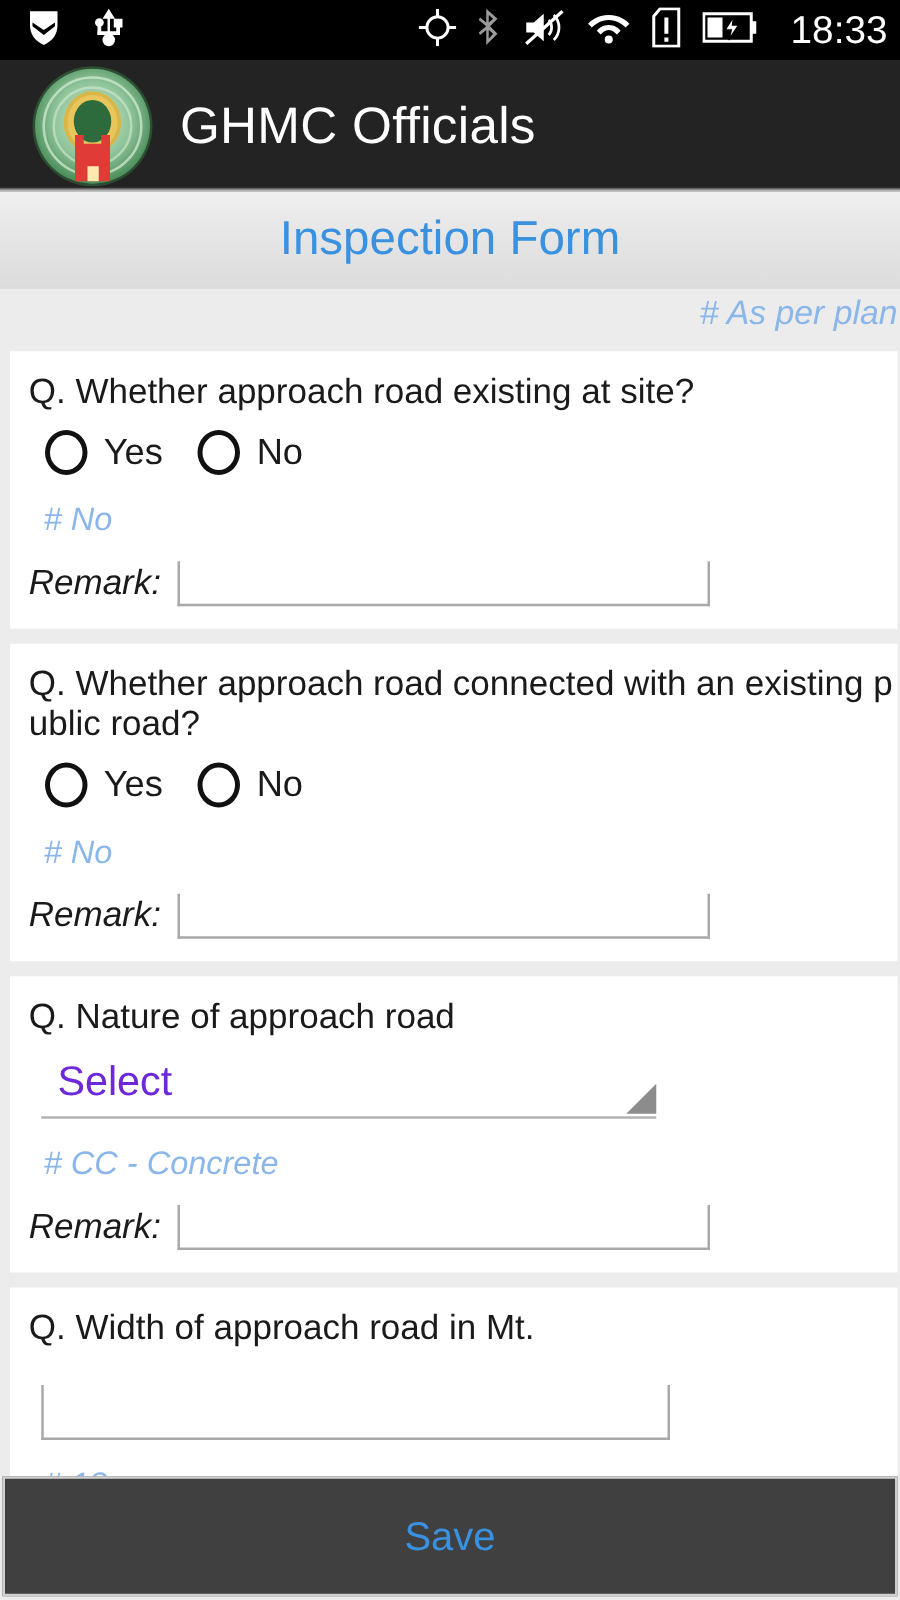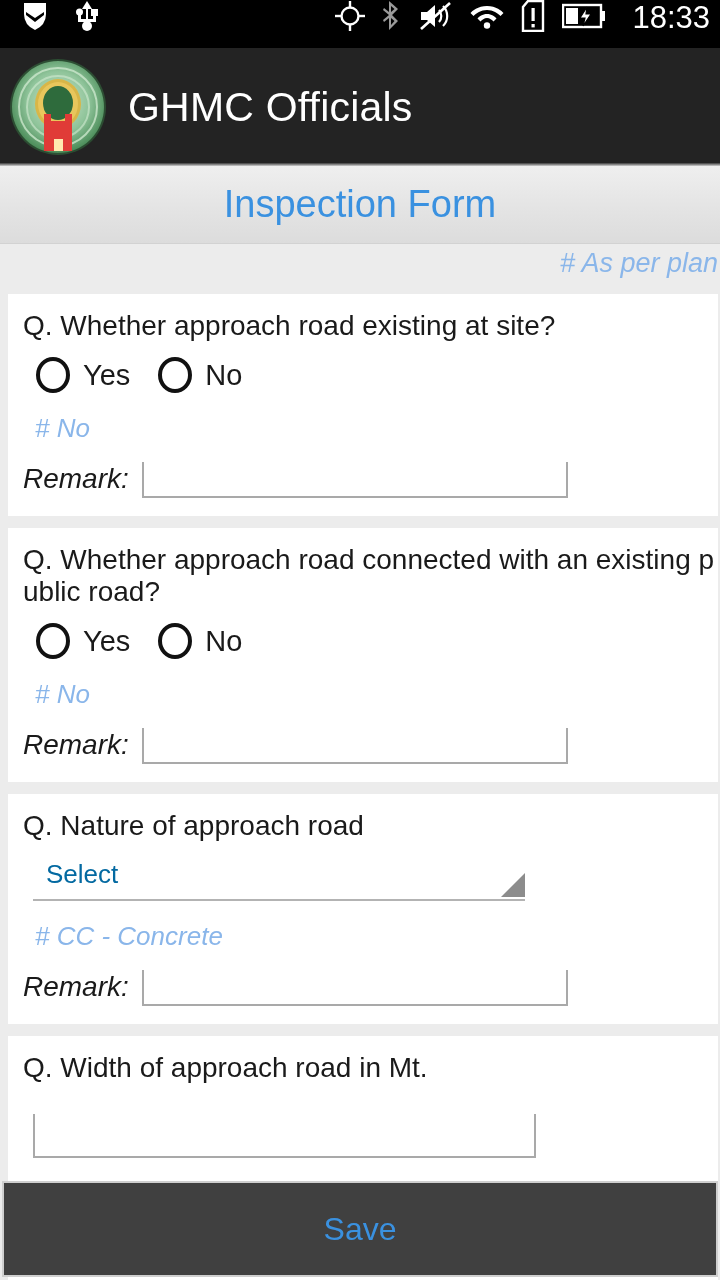--- a/index.html
+++ b/index.html
@@ -17,42 +17,42 @@
     width: 720px;
     height: 1280px;
     overflow: hidden;
   }
 
   
   .statusbar {
     height: 48px;
     background: #000000;
     display: flex;
-    align-items: flex-start;
+    align-items: center;
     padding: 0 10px 0 22px;
     color: #ffffff;
   }
   .sb-left { display: flex; align-items: center; gap: 26px; }
   .sb-right { display: flex; align-items: center; gap: 17px; margin-left: auto; }
   .sb-icon { display: block; }
   .sb-clock {
     font-size: 31px;
     color: #ffffff;
     letter-spacing: 0px;
     margin-left: 9px;
     font-family: "Liberation Sans", sans-serif;
   }
 
   
   .appbar {
-    height: 118px;
+    height: 105px;
     background: #232323;
     display: flex;
     align-items: center;
-    padding-left: 8px;
+    padding-left: 24px;
     position: relative;
   }
   .appbar::after {
     content: "";
     position: absolute;
     left: 0; right: 0; bottom: 0;
     height: 3px;
     background: linear-gradient(to bottom, #3a3a3a, #cfcfcf);
   }
   .logo {
@@ -231,22 +231,22 @@
 
   
   .spinner-wrap {
     margin: 18px 0 0 25px;
     margin-right: 193px;
     position: relative;
     border-bottom: 2px solid #b3b3b3;
     padding: 0 0 9px 13px;
   }
   .spinner-value {
-    font-size: 26px;
-    color: #0369a1;
+    font-size: 33px;
+    color: #6d28d9;
   }
   .spinner-arrow {
     position: absolute;
     right: 0;
     bottom: 2px;
     width: 0; height: 0;
     border-left: 24px solid transparent;
     border-bottom: 24px solid #8c8c8c;
   }
 

